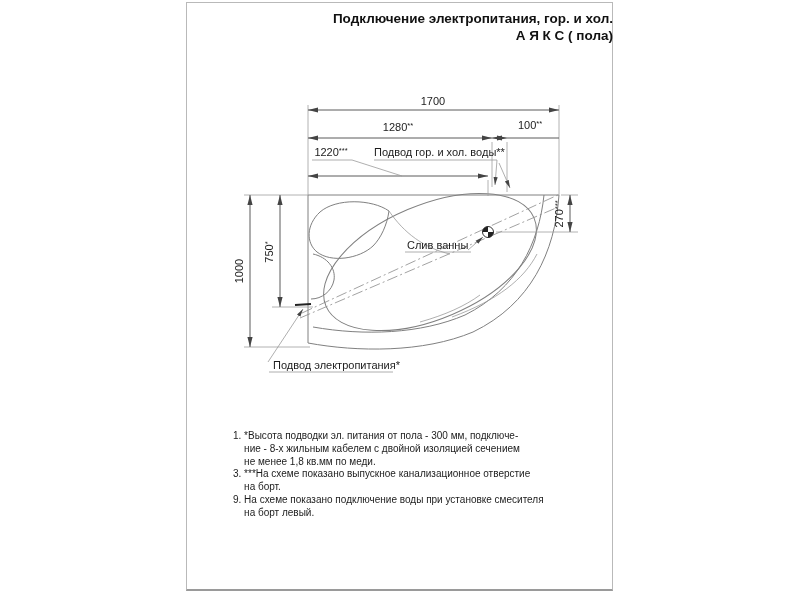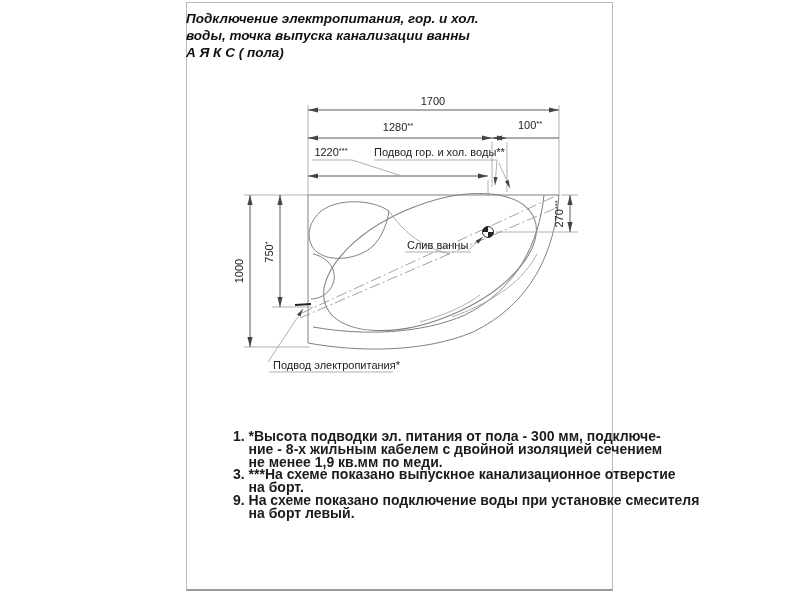--- a/index.html
+++ b/index.html
@@ -1,44 +1,43 @@
 <!DOCTYPE html>
 <html><head>
 <meta charset="utf-8">
 <style>
   html,body{margin:0;padding:0;background:#ffffff;width:800px;height:600px;overflow:hidden;
             font-family:"Liberation Sans", sans-serif;}
   #canvas{position:relative;width:800px;height:600px;background:#ffffff;}
   .page{position:absolute;left:186px;top:2px;width:427px;height:589px;background:#ffffff;
         border:1px solid #b9b9b9;border-bottom:2px solid #9a9a9a;box-sizing:border-box;}
-  .title{position:absolute;left:186px;top:10px;width:427px;text-align:left;
-         font-size:13.5px;font-weight:bold;color:#111;line-height:17px;font-style:italic;}
-  .notes{position:absolute;left:233px;top:430px;width:370px;font-size:14px;color:#1c1c1c;
-         line-height:12.8px;font-weight:bold;}
+  .title{position:absolute;left:186px;top:10px;width:427px;text-align:right;
+         font-size:13.5px;font-weight:bold;color:#111;line-height:17px;}
+  .notes{position:absolute;left:233px;top:430px;width:370px;font-size:10px;color:#1c1c1c;
+         line-height:12.8px;}
   .notes div{white-space:pre;}
   svg{position:absolute;left:0;top:0;}
   svg text{font-family:"Liberation Sans", sans-serif;font-size:11px;fill:#1c1c1c;}
   .dimmark{font-size:7.5px;}
   .outline{fill:none;stroke:#808080;stroke-width:1;}
   .thin{fill:none;stroke:#9a9a9a;stroke-width:0.8;}
   .dim{fill:none;stroke:#5a5a5a;stroke-width:1;}
   .ext{fill:none;stroke:#9f9f9f;stroke-width:0.8;}
   .axis{fill:none;stroke:#8a8a8a;stroke-width:0.8;stroke-dasharray:11 3 2 3;}
   .bold{stroke:#222;stroke-width:2.2;}
 </style>
 </head>
 <body>
 
 <div id="canvas">
 
   <div class="page"></div>
 
   <div class="title">
     <div>Подключение электропитания, гор. и хол.</div>
-    <div>воды, точка выпуска канализации ванны</div>
     <div>А Я К С  ( пола)</div>
   </div>
 
   <svg width="800" height="600" viewBox="0 0 800 600">
     <defs>
       <marker id="mE" orient="auto" markerWidth="11" markerHeight="7" refX="10" refY="3">
         <path d="M0,0.4 L10,3 L0,5.6 Z" fill="#444"></path>
       </marker>
       <marker id="mS" orient="auto" markerWidth="11" markerHeight="7" refX="0" refY="3">
         <path d="M10,0.4 L0,3 L10,5.6 Z" fill="#444"></path>
@@ -114,20 +113,20 @@
 
     <text x="407" y="249" text-anchor="start">
       <tspan>Слив ванны</tspan></text>
     <line class="thin" x1="405" y1="252" x2="471" y2="252"></line>
     <line class="thin" x1="468" y1="250" x2="483" y2="237" marker-end="url(#mE)"></line>
   </svg>
 
   <div class="notes">
     <div>1. *Высота подводки эл. питания от пола - 300 мм, подключе-</div>
     <div>    ние - 8-х жильным кабелем с двойной изоляцией сечением</div>
-    <div>    не менее 1,9 кв.мм по меди.</div>
+    <div>    не менее 1,8 кв.мм по меди.</div>
     <div>3. ***На схеме показано выпускное канализационное отверстие</div>
     <div>    на борт.</div>
     <div>9. На схеме показано подключение воды при установке смесителя</div>
     <div>    на борт левый.</div>
   </div>
 
 </div>
 
 </body></html>

